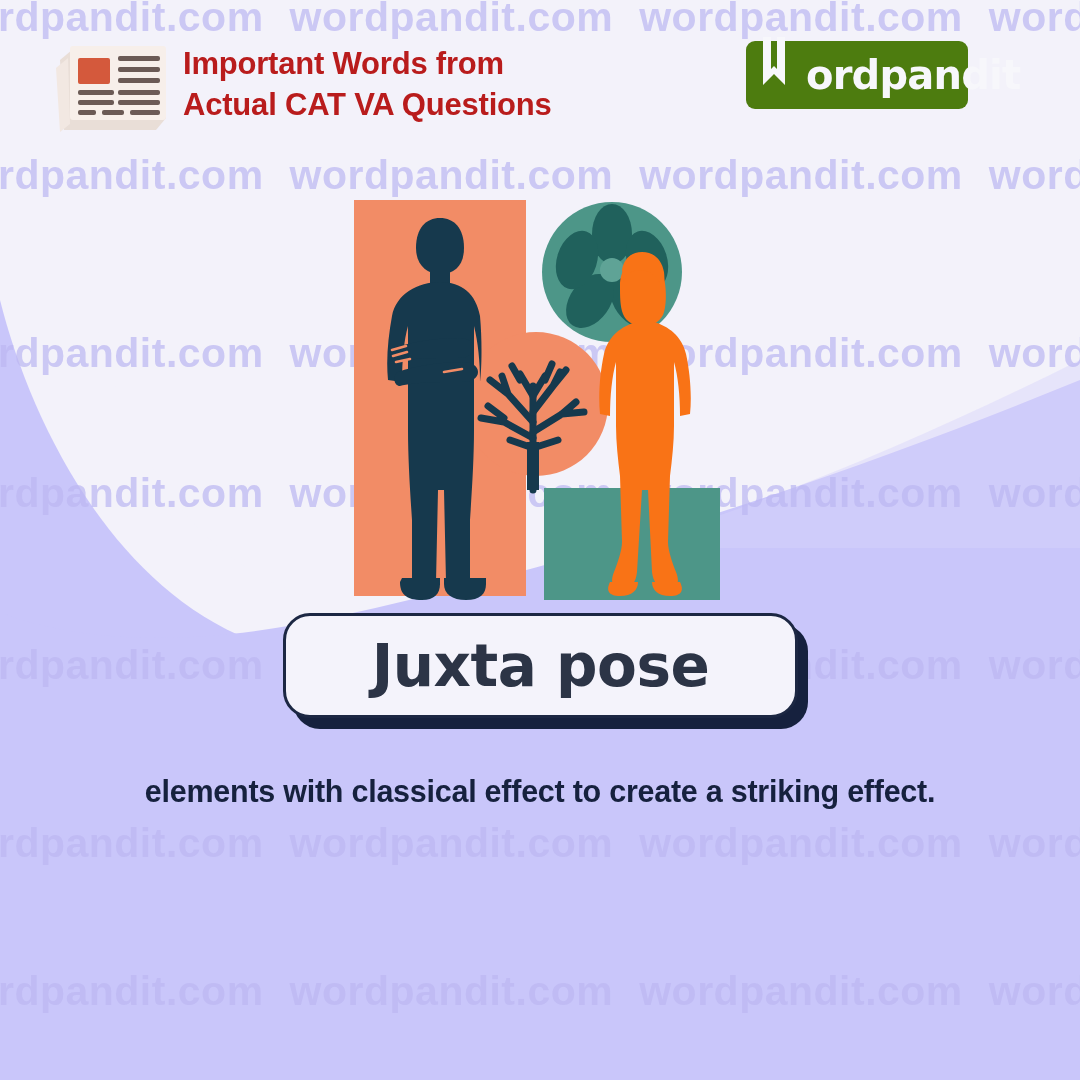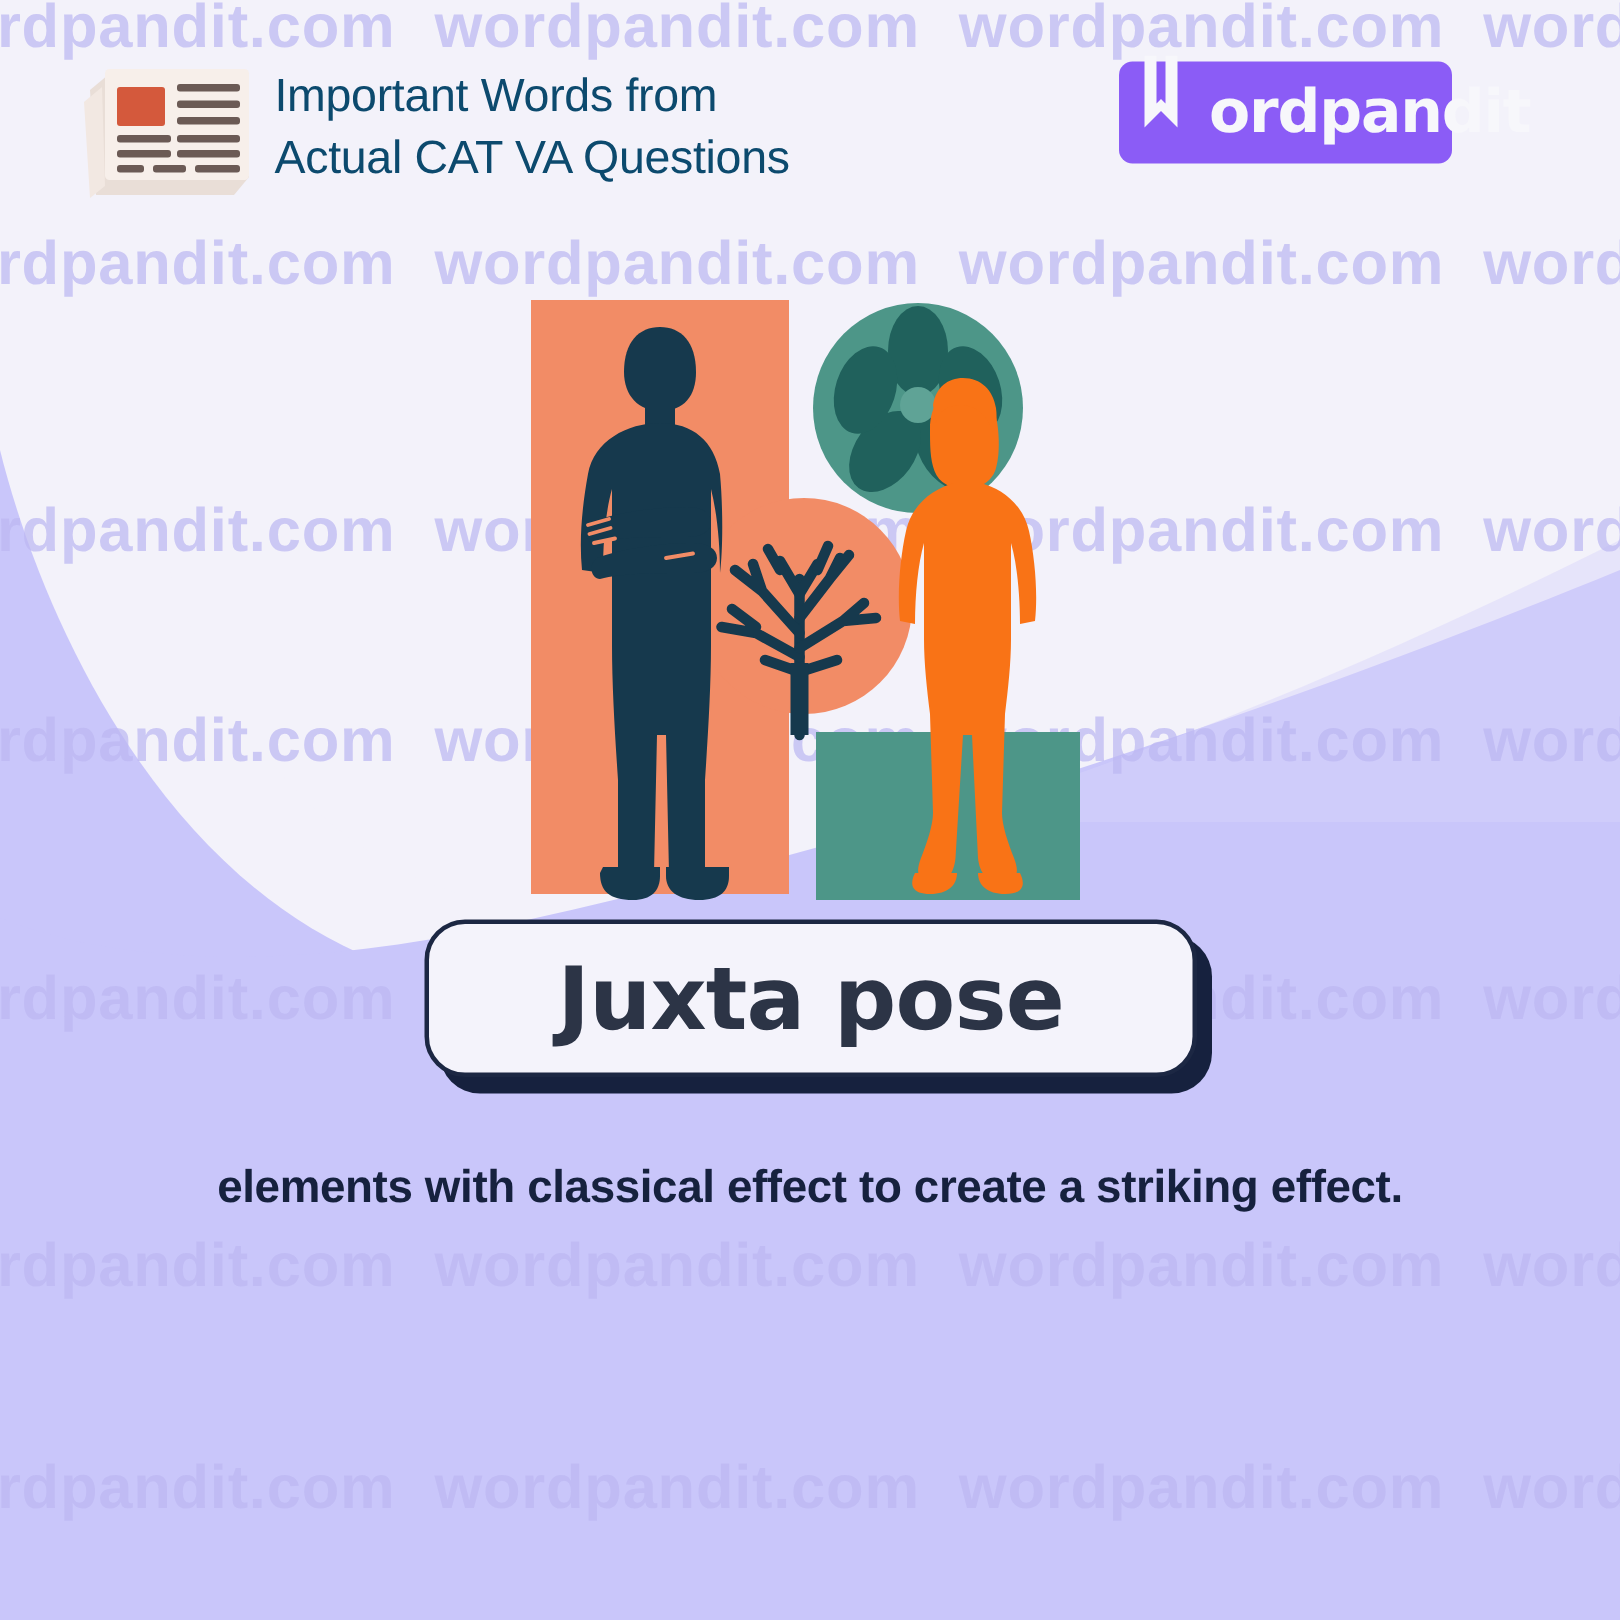--- a/index.html
+++ b/index.html
@@ -38,29 +38,29 @@
   .header{
     position:absolute; top:0; left:0; width:1080px; height:150px;
     z-index:20;
   }
   .news-icon{
     position:absolute; left:48px; top:32px; width:126px; height:104px;
   }
   .header-title{
     position:absolute; left:183px; top:44px;
     font-size:31px; line-height:1.32;
-    font-weight:400; color:#0c4a6e;
+    font-weight:700; color:#b91c1c;
     letter-spacing:-0.2px;
   }
   .header-title div{ white-space:nowrap; }
 
   .logo{
     position:absolute; right:112px; top:41px;
     width:222px; height:68px;
-    background:#8b5cf6;
+    background:#4d7c0f;
     border-radius:9px;
     display:flex; align-items:center;
   }
   .logo-mark{ position:absolute; left:13px; top:-4px; width:44px; height:62px; }
   .logo-text{
     margin-left:60px;
     color:#F7F7FB;
     font-size:40px;
     font-weight:700;
     letter-spacing:-0.8px;

